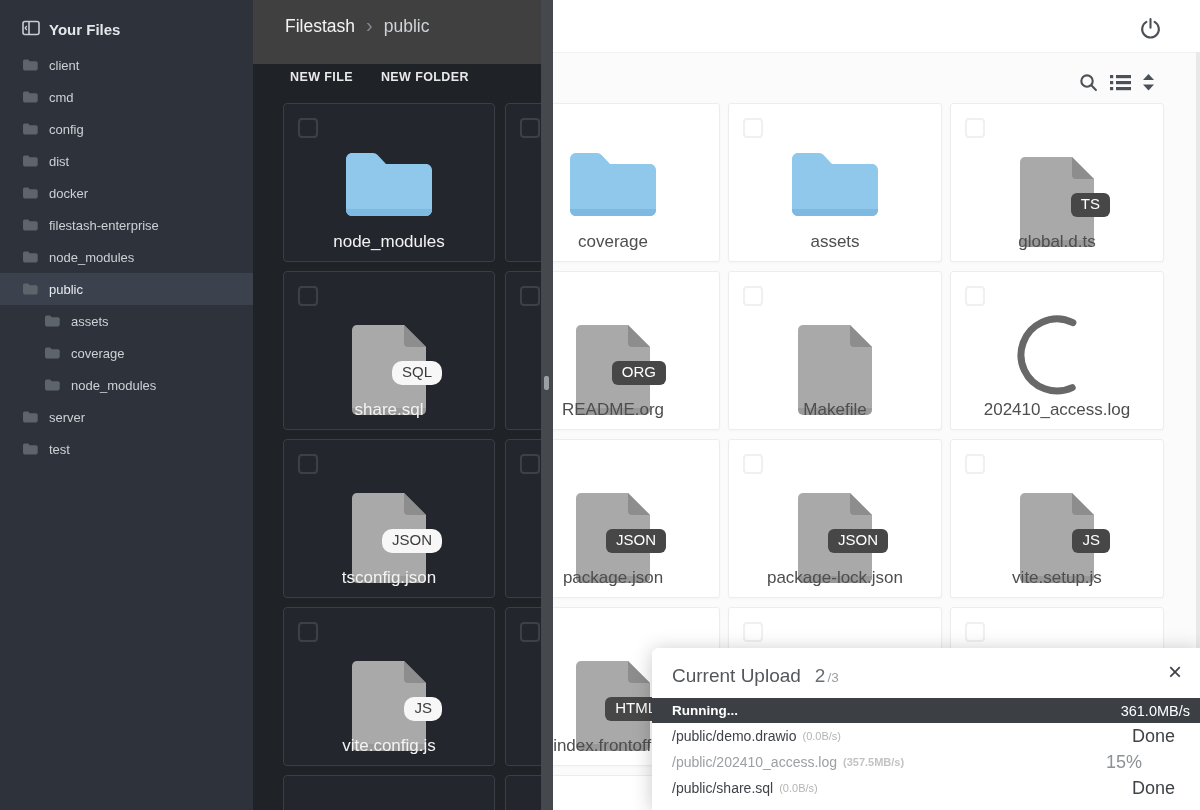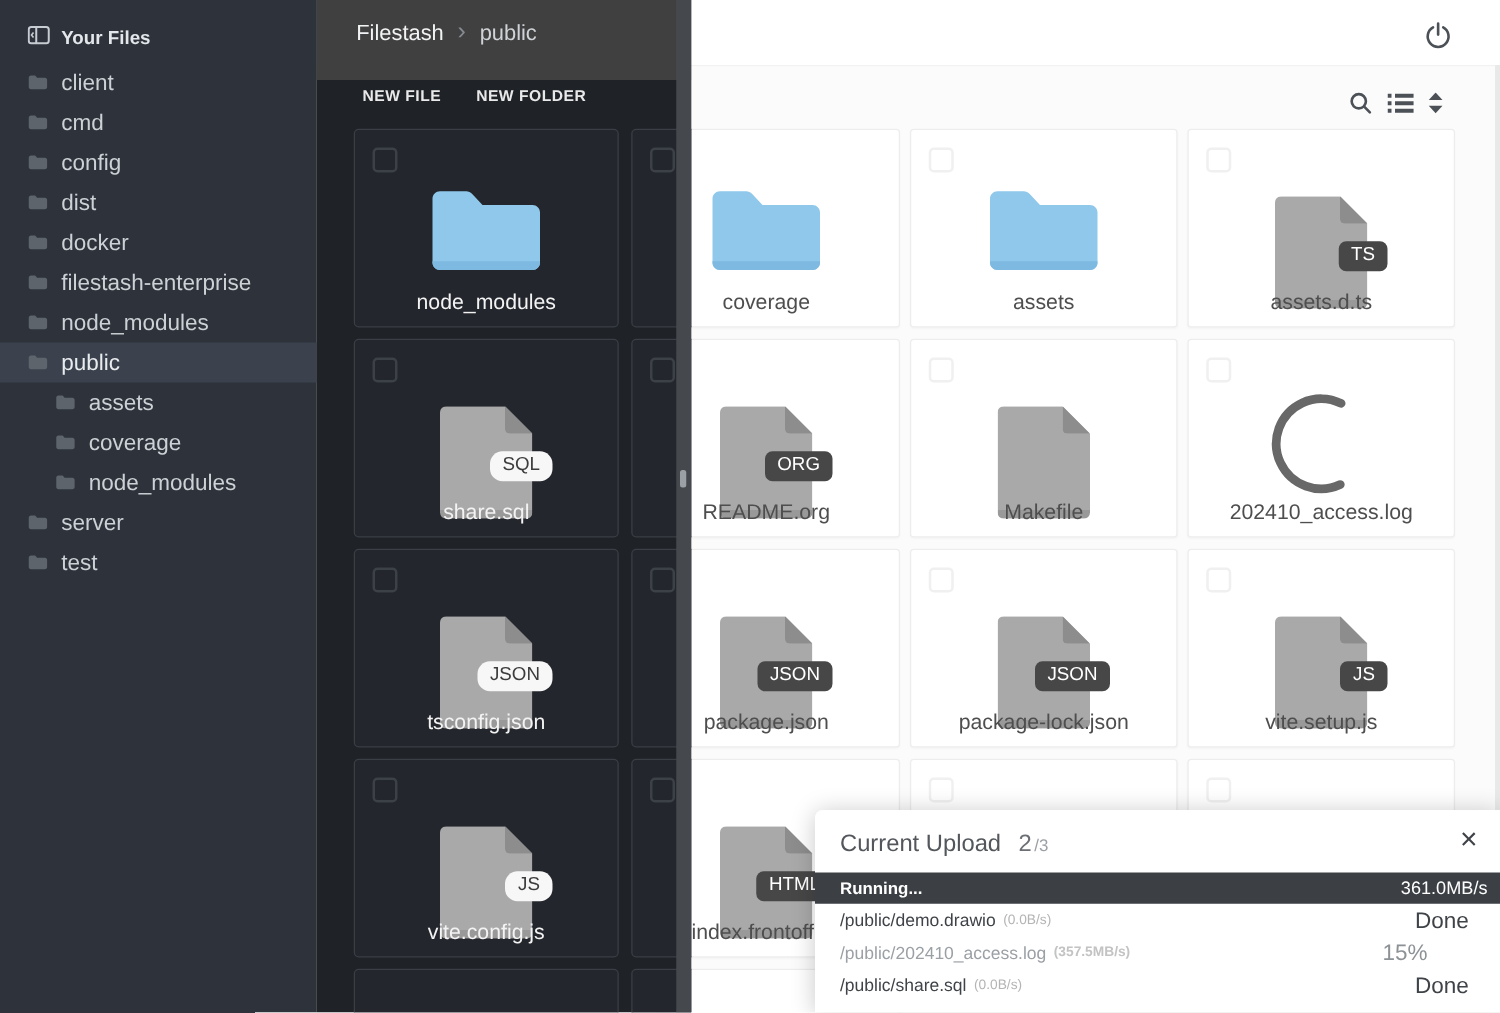--- a/index.html
+++ b/index.html
@@ -31,21 +31,21 @@
   .badge{position:absolute;top:36px;right:-16px;padding:2px 10px 4px;border-radius:6px;
          font-size:15px;line-height:18px;}
   .badge.on-light{background:#474747;color:#fff;}
   .badge.on-dark{background:#f7f7f7;color:#3c3c3c;border-radius:10px;}
   .spin{position:absolute;left:50%;top:40px;margin-left:-43px;}
 
   
   .sidebar{position:absolute;left:0;top:0;width:253px;height:810px;background:#2e333b;z-index:10;}
   .sb-head{display:flex;align-items:center;gap:9px;padding:20px 0 10px 22px;color:#e3e6ea;
            font-weight:bold;font-size:15px;}
-  .sb-item{display:flex;align-items:center;gap:10px;height:32px;color:#ccd1d6;font-size:18px;cursor:pointer;}
+  .sb-item{display:flex;align-items:center;gap:10px;height:32px;color:#ccd1d6;font-size:13px;cursor:pointer;}
   .sb-item.lv1{padding-left:22px;}
   .sb-item.lv2{padding-left:44px;}
   .sb-item.selected{background:#3b424d;color:#e9ecef;}
 
   
   .overlay{position:absolute;left:253px;top:0;width:300px;height:810px;background:#1f2227;
            z-index:20;overflow:hidden;}
   .ov-topbar{position:absolute;left:0;top:0;width:100%;height:64px;background:#404040;}
   .crumb{position:absolute;left:32px;top:0;height:52px;display:flex;align-items:center;gap:11px;font-size:17.5px;}
   .crumb .root{color:#f2f3f4;cursor:pointer;}
@@ -141,21 +141,21 @@
         </svg>
       <div class="label light-label">assets</div>
     </div>
     <div class="card" style="left:950px;top:103px">
       <span class="cb light"></span>
       <div class="doc">
         <i class="doc-body"></i>
           <i class="doc-fold"></i>
         <b class="badge on-light">TS</b>
       </div>
-      <div class="label light-label">assets.d.ts</div>
+      <div class="label light-label">global.d.ts</div>
     </div>
 
     <div class="card" style="left:506px;top:271px">
       <span class="cb light"></span>
       <div class="doc">
         <i class="doc-body"></i>
           <i class="doc-fold"></i>
         <b class="badge on-light">ORG</b>
       </div>
       <div class="label light-label">README.org</div>

